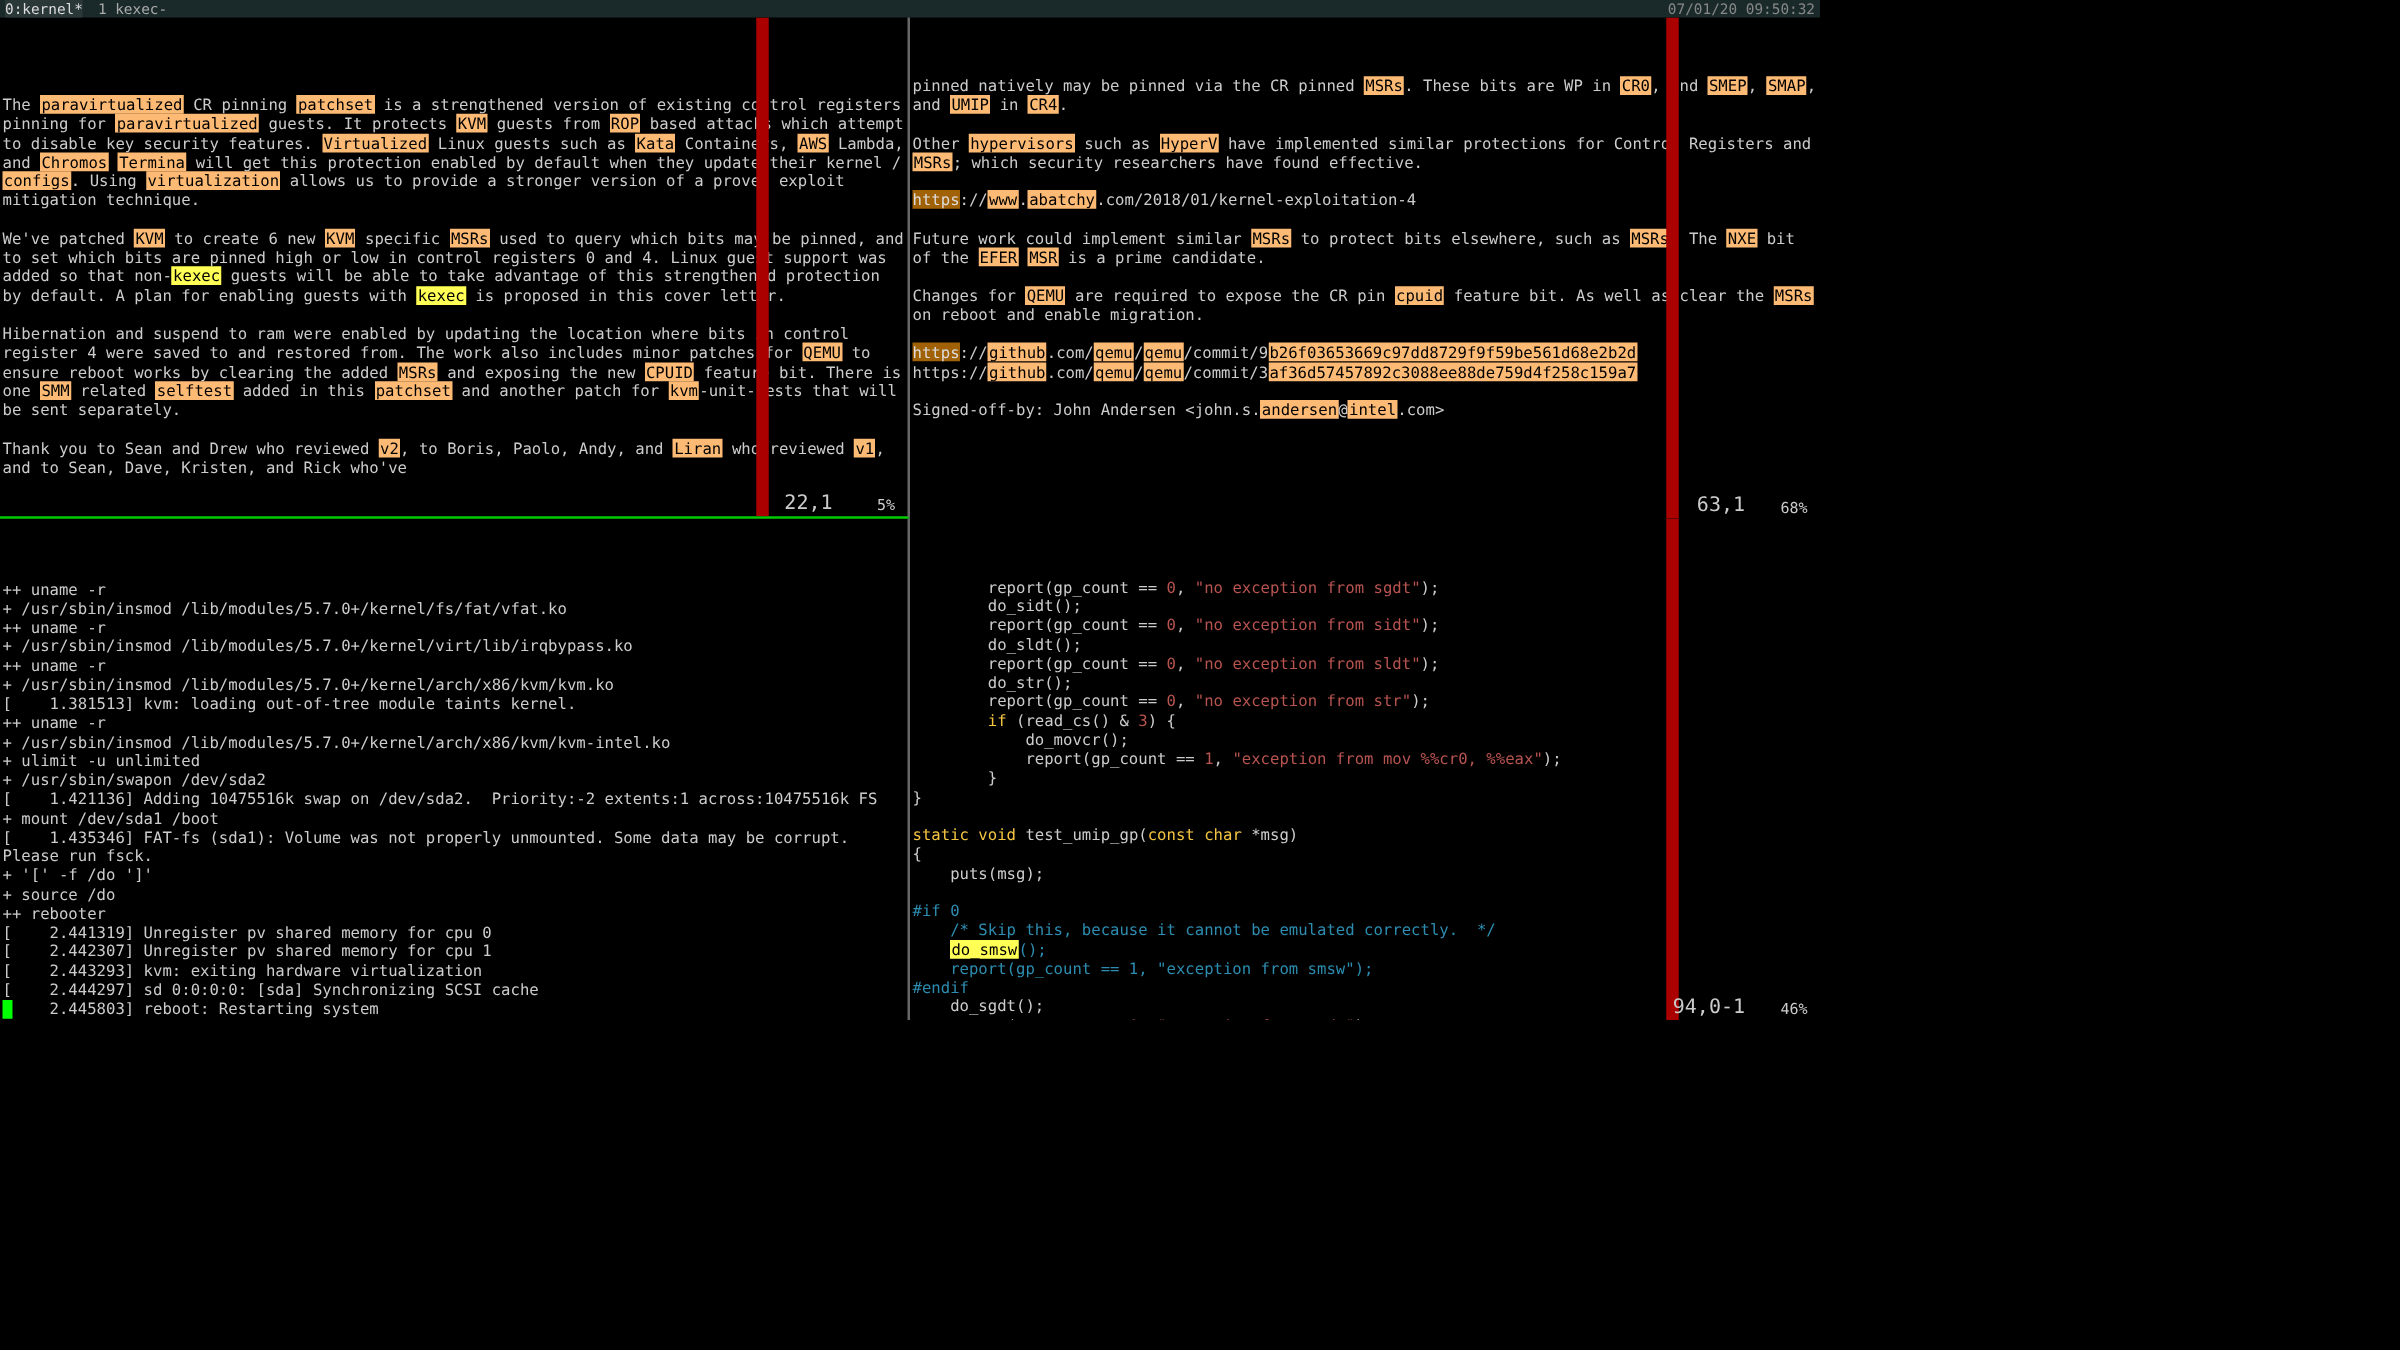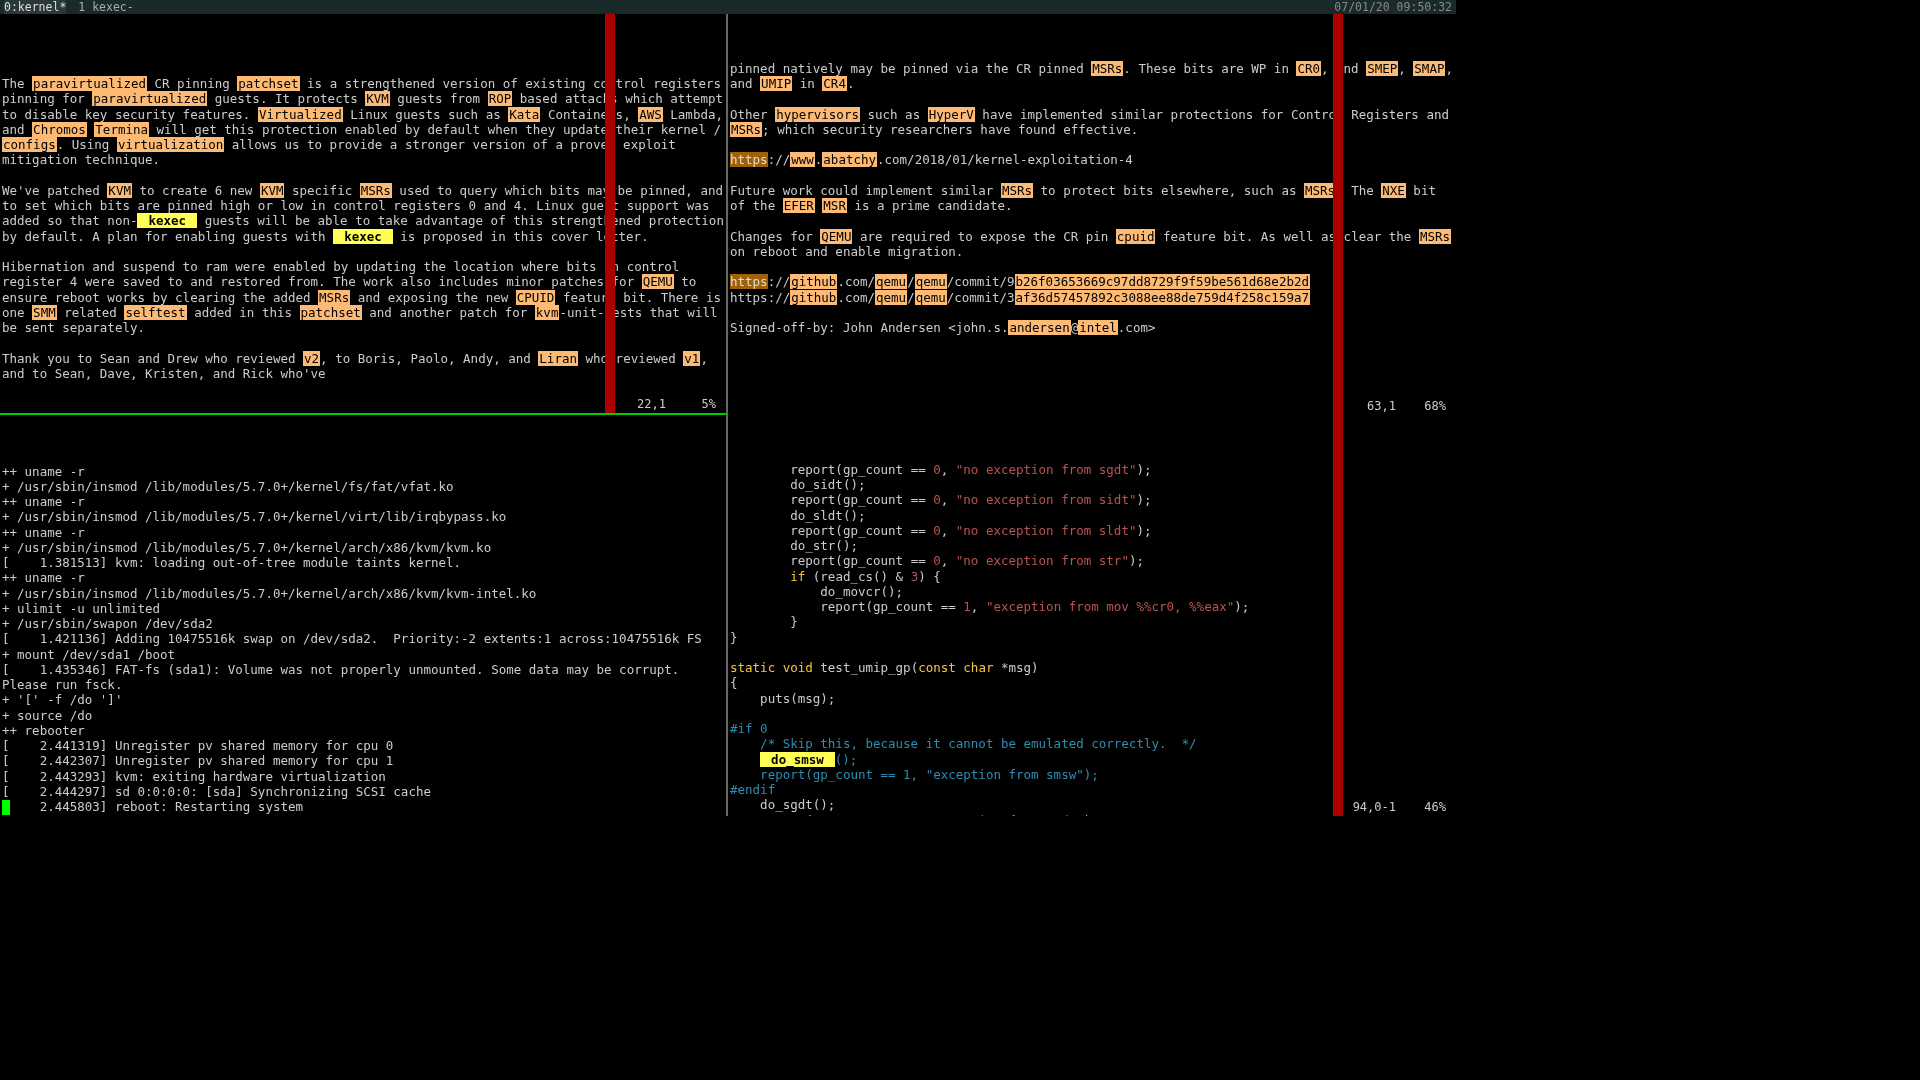--- a/index.html
+++ b/index.html
@@ -36,26 +36,26 @@
   position: relative;
   overflow: hidden;
   white-space: pre-wrap;
   word-break: break-word;
   padding: 1px 2px;
 }
 .pane .content { white-space: pre-wrap; }
 .split-v { border-right:2px solid #666; }
 .pane .ruler { position:absolute; left:605px; top:0; bottom:0; width:10px; background:#a00; }
 .hl { background:#fdba74; color:#000; padding:0 1px; }
-.hly { background:#ffff55; color:#000; padding:0 11px;font-weight:bold; }
+.hly { background:#ffff55; color:#000; padding:0 1px; }
 .kw { color:#f5c542; }
 .str { color:#b85450; }
 .cmt { color:#2d8db0; }
 .blue-bg { background:#a16207; color:#ddd;margin-top:32px; }
-.pos { position:absolute; bottom:1px; right:60px; color:#ccc; font-size:12px;}
+.pos { position:absolute; bottom:1px; right:60px; color:#ccc; font-size:16px;}
 .pct { position:absolute; bottom:1px; right:10px; color:#ccc; font-size:12px;}
 .cursor { background:#0f0; color:#000; display:inline-block; width:8px; height:15px; }
 </style>
 </head>
 <body>
 
 <div class="statusbar">
   <div class="left">
     <span class="sel">0:kernel*</span>
     <span>1 kexec-</span>

